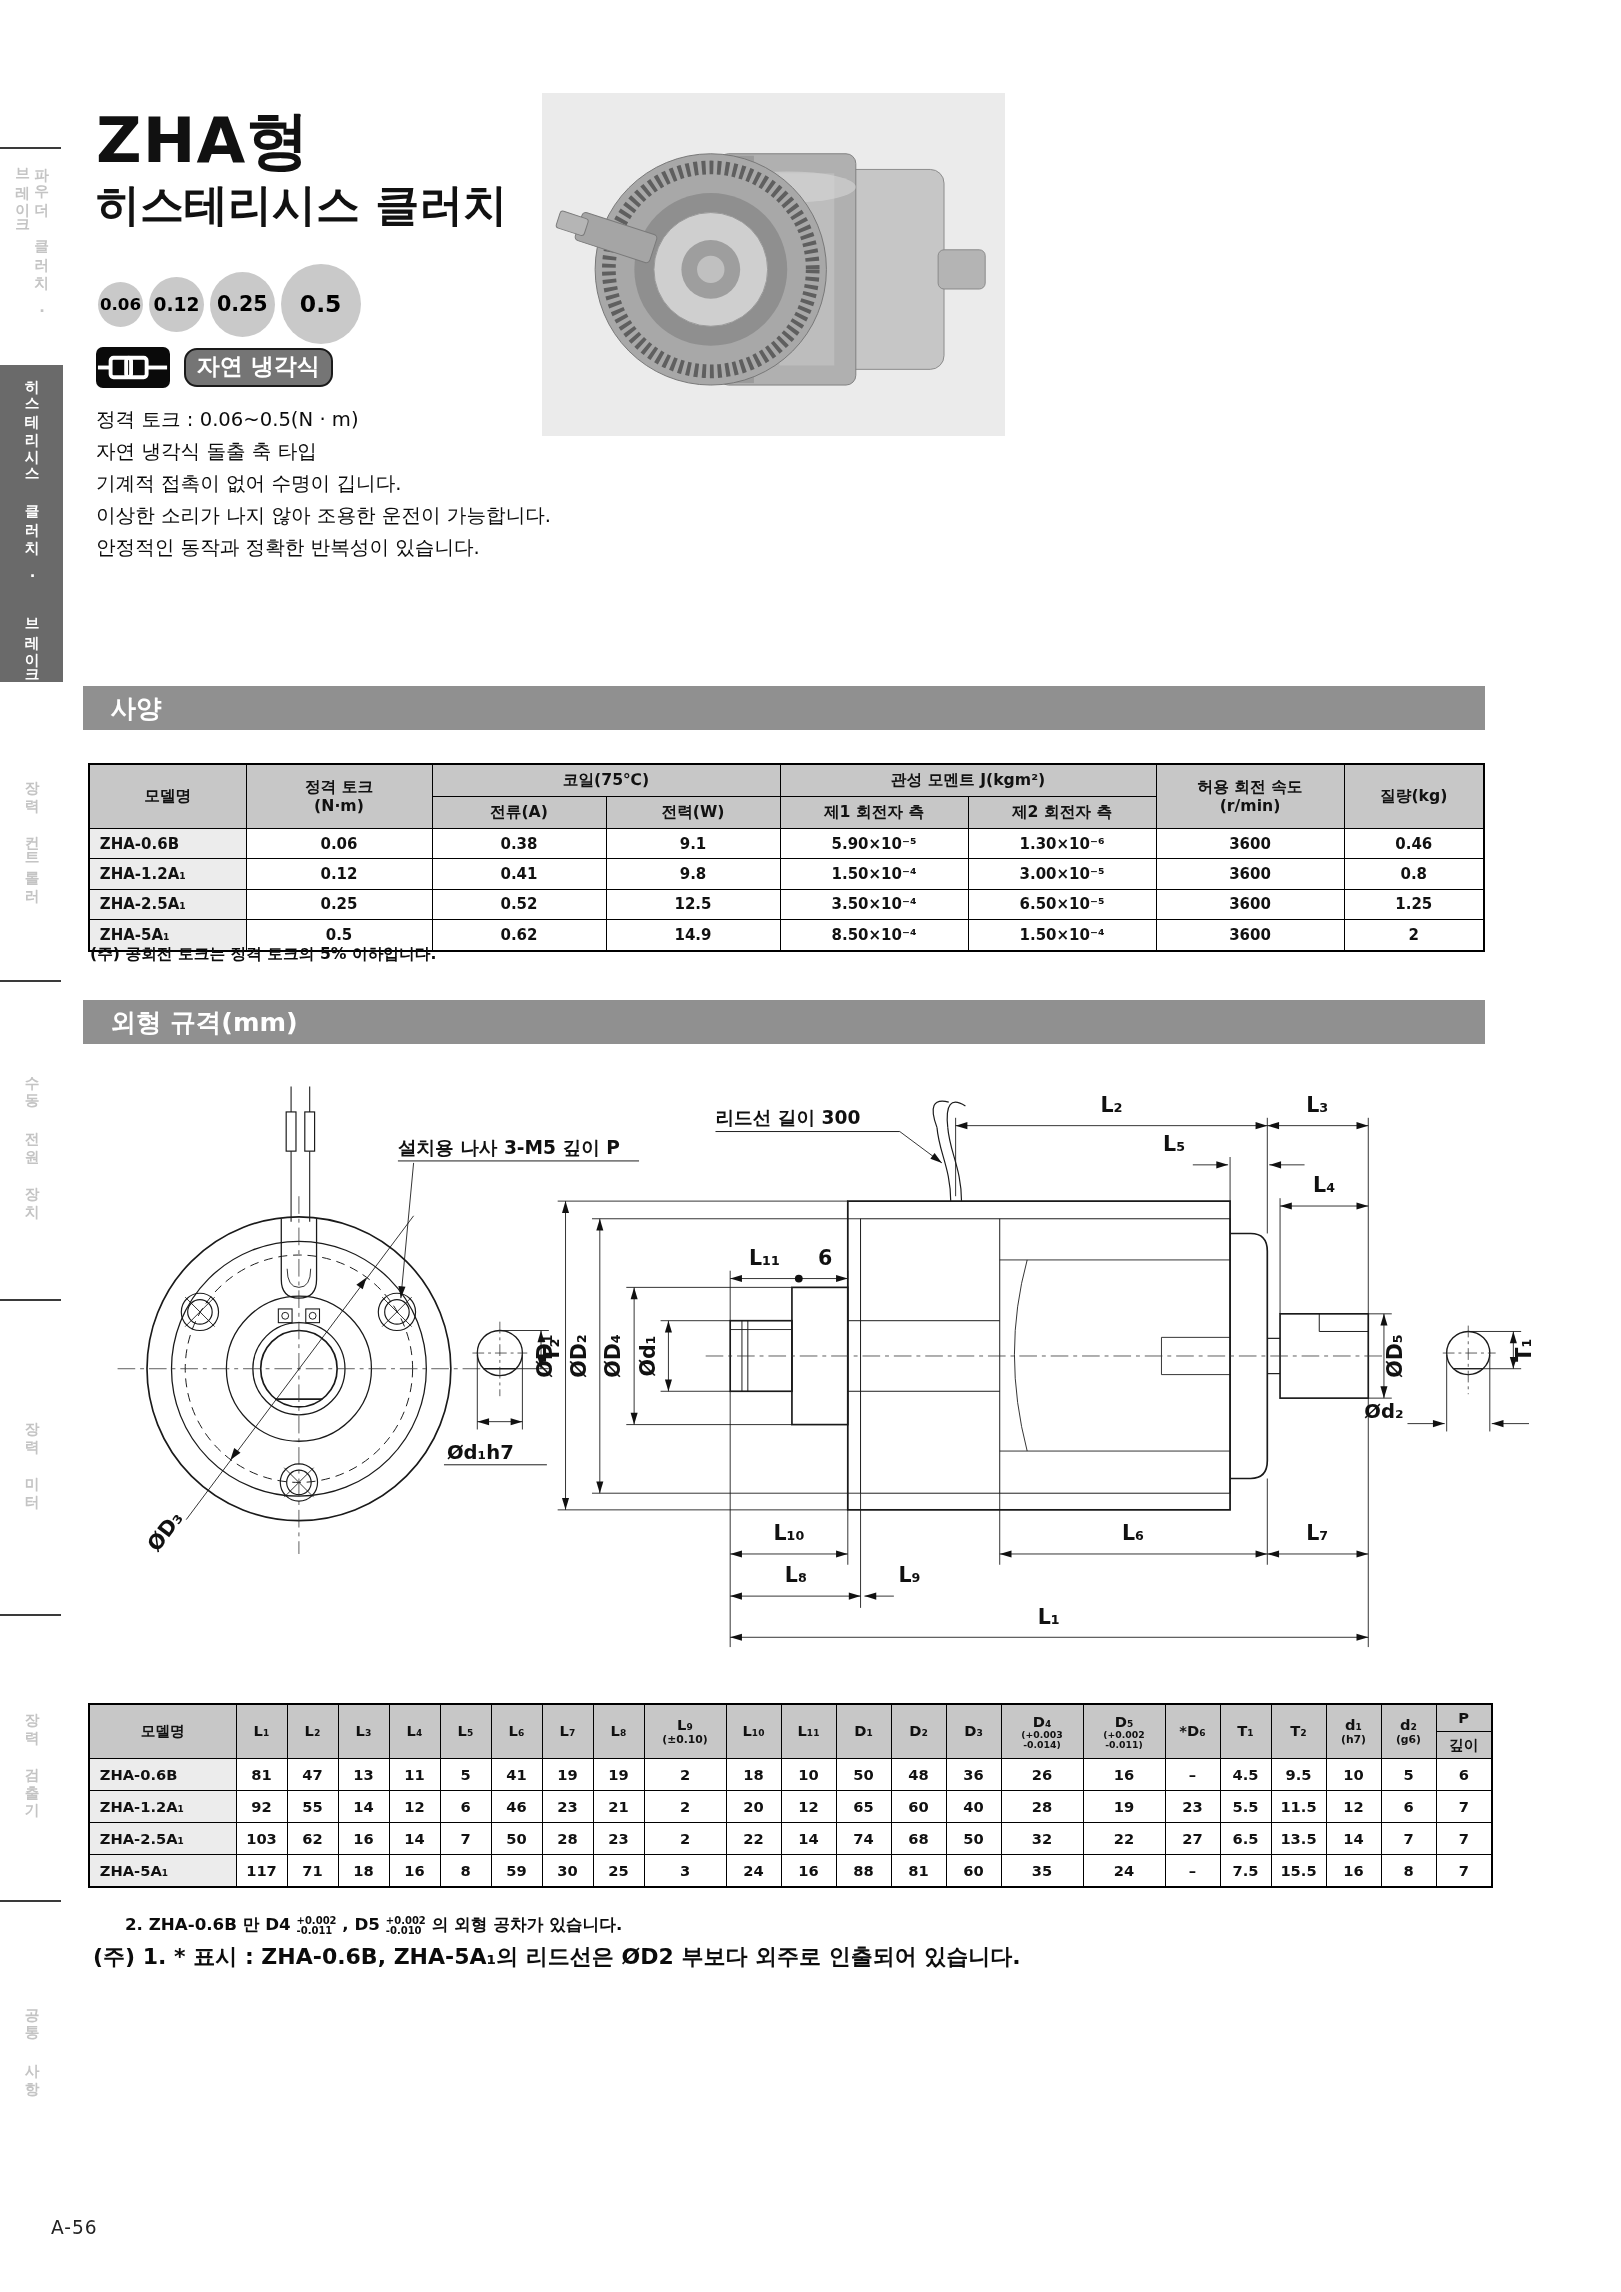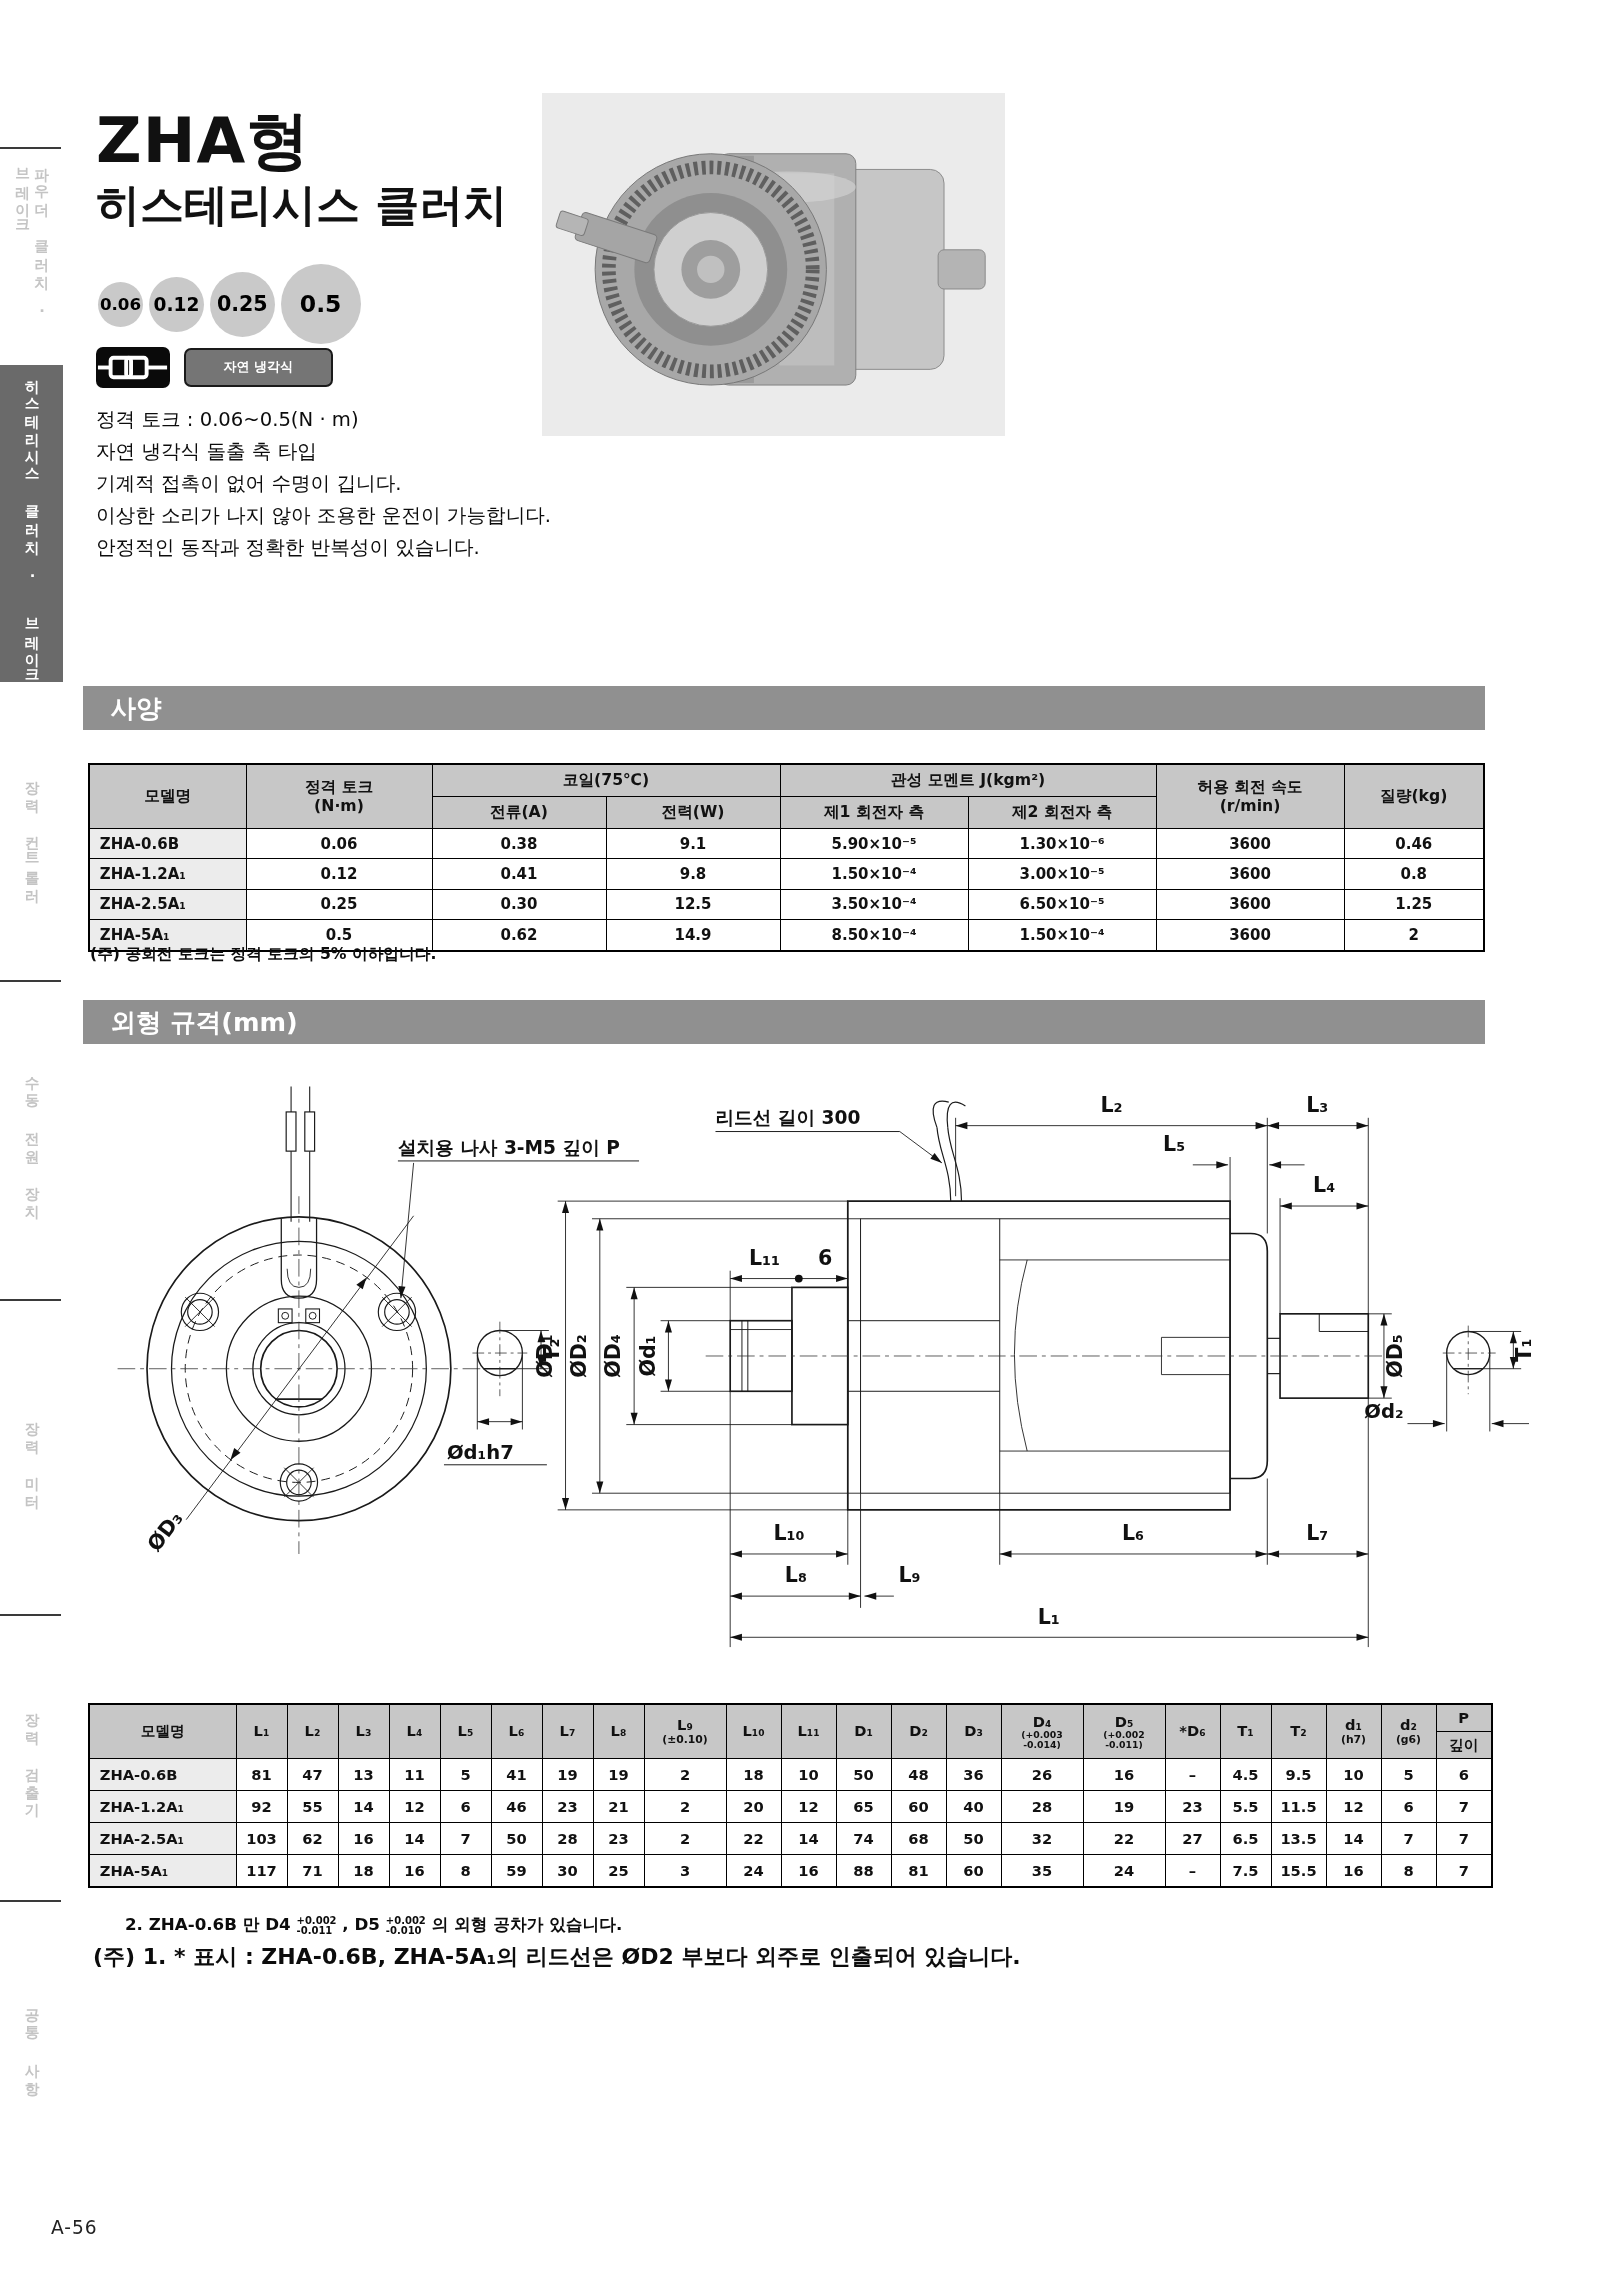--- a/index.html
+++ b/index.html
@@ -17,22 +17,22 @@
   .subtitle{position:absolute;left:96px;top:176px;font-size:44px;font-weight:700;}
   .badges{position:absolute;left:98px;top:257px;height:94px;display:flex;align-items:center;gap:5.9px;}
   .badge{border-radius:50%;background:#c9c9c9;display:flex;align-items:center;justify-content:center;
          font-weight:bold;color:#000;}
   .b1{width:45px;height:45px;font-size:16.7px;}
   .b2{width:55px;height:55px;font-size:18.6px;}
   .b3{width:65px;height:65px;font-size:20.6px;}
   .b4{width:80px;height:80px;font-size:23.5px;}
   .iconrow{position:absolute;left:96px;top:347px;display:flex;align-items:center;gap:13.7px;}
   .clutchicon{width:74px;height:41px;background:#0a0a0a;border-radius:6.9px;display:flex;align-items:center;justify-content:center;}
-  .coolbadge{width:149px;height:39px;box-sizing:border-box;background:#757575;border:2.9px solid #1a1a1a;border-radius:7px;
-             color:#fff;font-weight:bold;font-size:13px;text-align:center;line-height:33px;}
+  .coolbadge{width:149px;height:39px;box-sizing:border-box;background:#757575;border:2.9px solid #1a1a1a;border-radius:13px;
+             color:#fff;font-weight:bold;font-size:23px;text-align:center;line-height:33px;}
   .features{position:absolute;left:96px;top:404px;font-size:19.6px;line-height:32px;font-weight:500;color:#0c0c0c;}
   .photo{position:absolute;left:542px;top:93px;width:463px;height:343px;background:#ebebeb;}
   
   .secbar{position:absolute;left:83px;width:1402px;height:44px;background:#909090;color:#fff;
           font-size:25.5px;font-weight:bold;line-height:44px;padding-left:27.4px;box-sizing:border-box;}
   .rnote{position:absolute;left:83px;width:1402px;text-align:right;font-weight:bold;}
   
   table{border-collapse:collapse;table-layout:fixed;}
   .dtable{position:absolute;left:88px;width:1397px;border:2px solid #000;}
   .dtable th,.dtable td{border:1px solid #000;text-align:center;font-weight:bold;overflow:hidden;}
@@ -177,21 +177,21 @@
           <td>0.41</td>
           <td>9.8</td>
           <td>1.50×10⁻⁴</td>
           <td>3.00×10⁻⁵</td>
           <td>3600</td>
           <td>0.8</td>
         </tr>
         <tr>
           <td class="model">ZHA-2.5A₁</td>
           <td>0.25</td>
-          <td>0.30</td>
+          <td>0.52</td>
           <td>12.5</td>
           <td>3.50×10⁻⁴</td>
           <td>6.50×10⁻⁵</td>
           <td>3600</td>
           <td>1.25</td>
         </tr>
         <tr>
           <td class="model">ZHA-5A₁</td>
           <td>0.5</td>
           <td>0.62</td>

